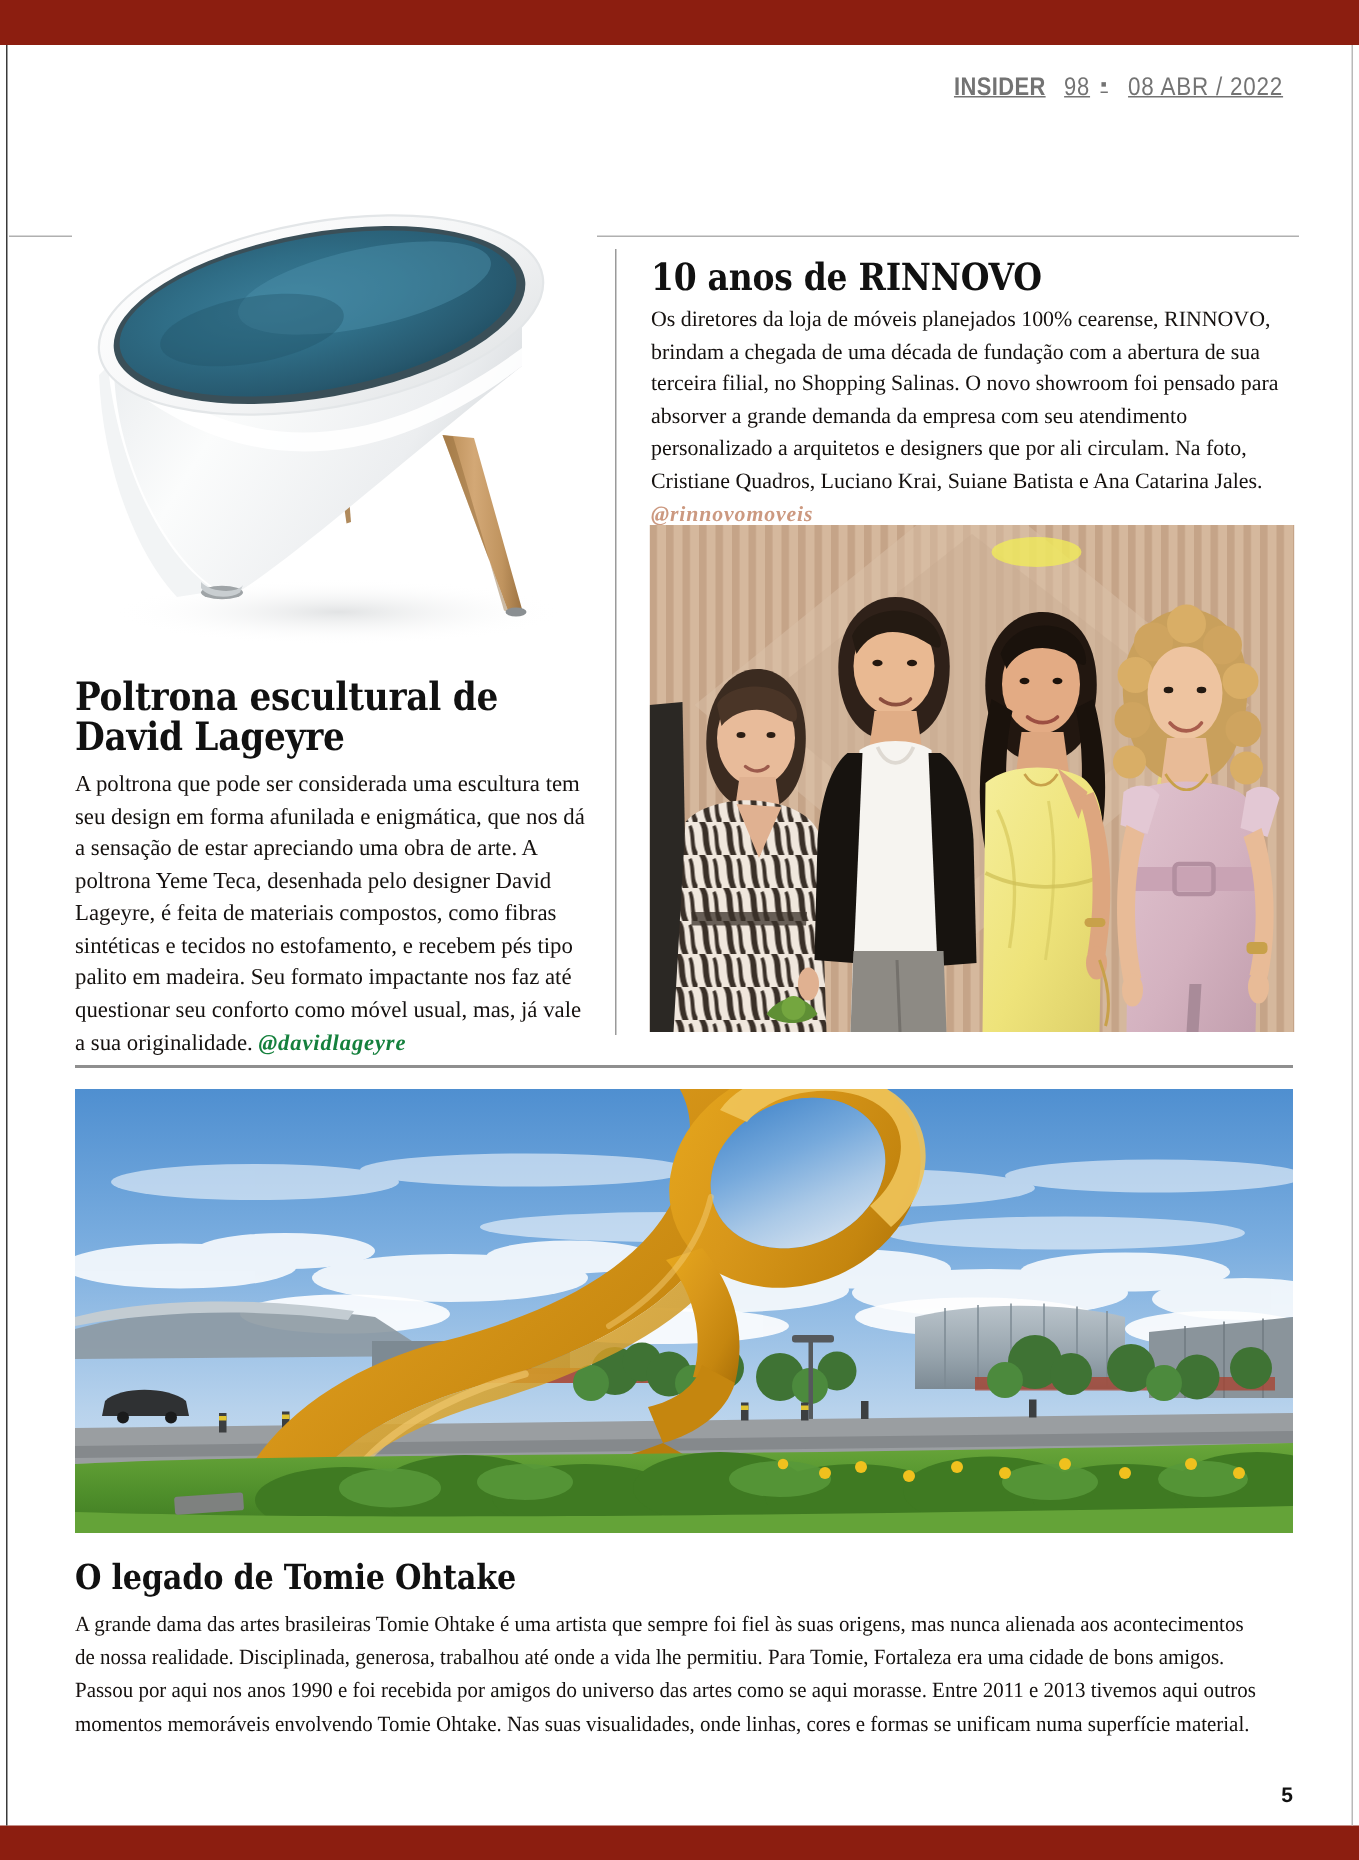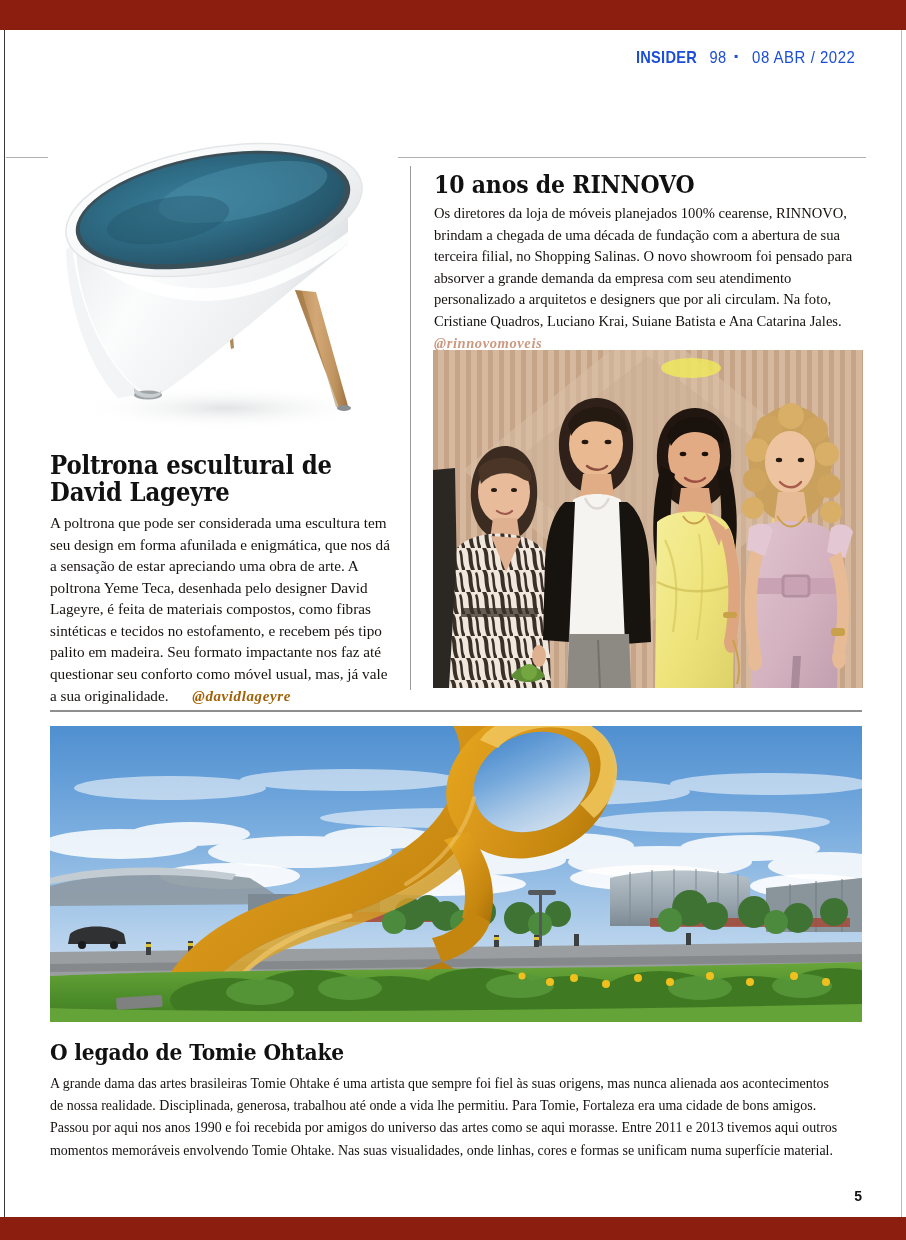--- a/index.html
+++ b/index.html
@@ -44,28 +44,29 @@
     right: 4px; top: 30px;
     width: 1px; height: 1187px;
     background: #b9b9b9;
   }
 
   
   .issue-line {
     position: absolute;
     right: 44px;
     top: 48px;
-    color: #1d4ed8;
+    color: #737373;
     font-family: "Liberation Sans", "DejaVu Sans", sans-serif;
     font-size: 17px;
     letter-spacing: 0.6px;
     white-space: nowrap;
     display: flex;
     align-items: baseline;
     gap: 6px;
+    text-decoration: underline;
   }
   .issue-brand {
     font-weight: bold;
     letter-spacing: 0.3px;
     transform: scaleX(0.86);
     transform-origin: right baseline;
   }
   .issue-num { transform: scaleX(0.86); transform-origin: center baseline; }
   .issue-sep { font-size: 12px; position: relative; top: -3px; }
   .issue-date { transform: scaleX(0.88); transform-origin: left baseline; }
@@ -115,21 +116,21 @@
     font-size: 26px;
   }
   #chair-body {
     position: absolute;
     left: 50px; top: 512px;
     width: 344px;
     font-size: 15.2px;
     line-height: 1.42;
     text-align: left;
   }
-  #chair-body .handle { color: #a16207; font-size: 15px; margin-left: 20px; }
+  #chair-body .handle { color: #15803d; font-size: 15px; }
 
   
   #rinnovo-title {
     position: absolute;
     left: 434px; top: 172px;
     width: 470px;
     font-size: 25px;
   }
   #rinnovo-body {
     position: absolute;

